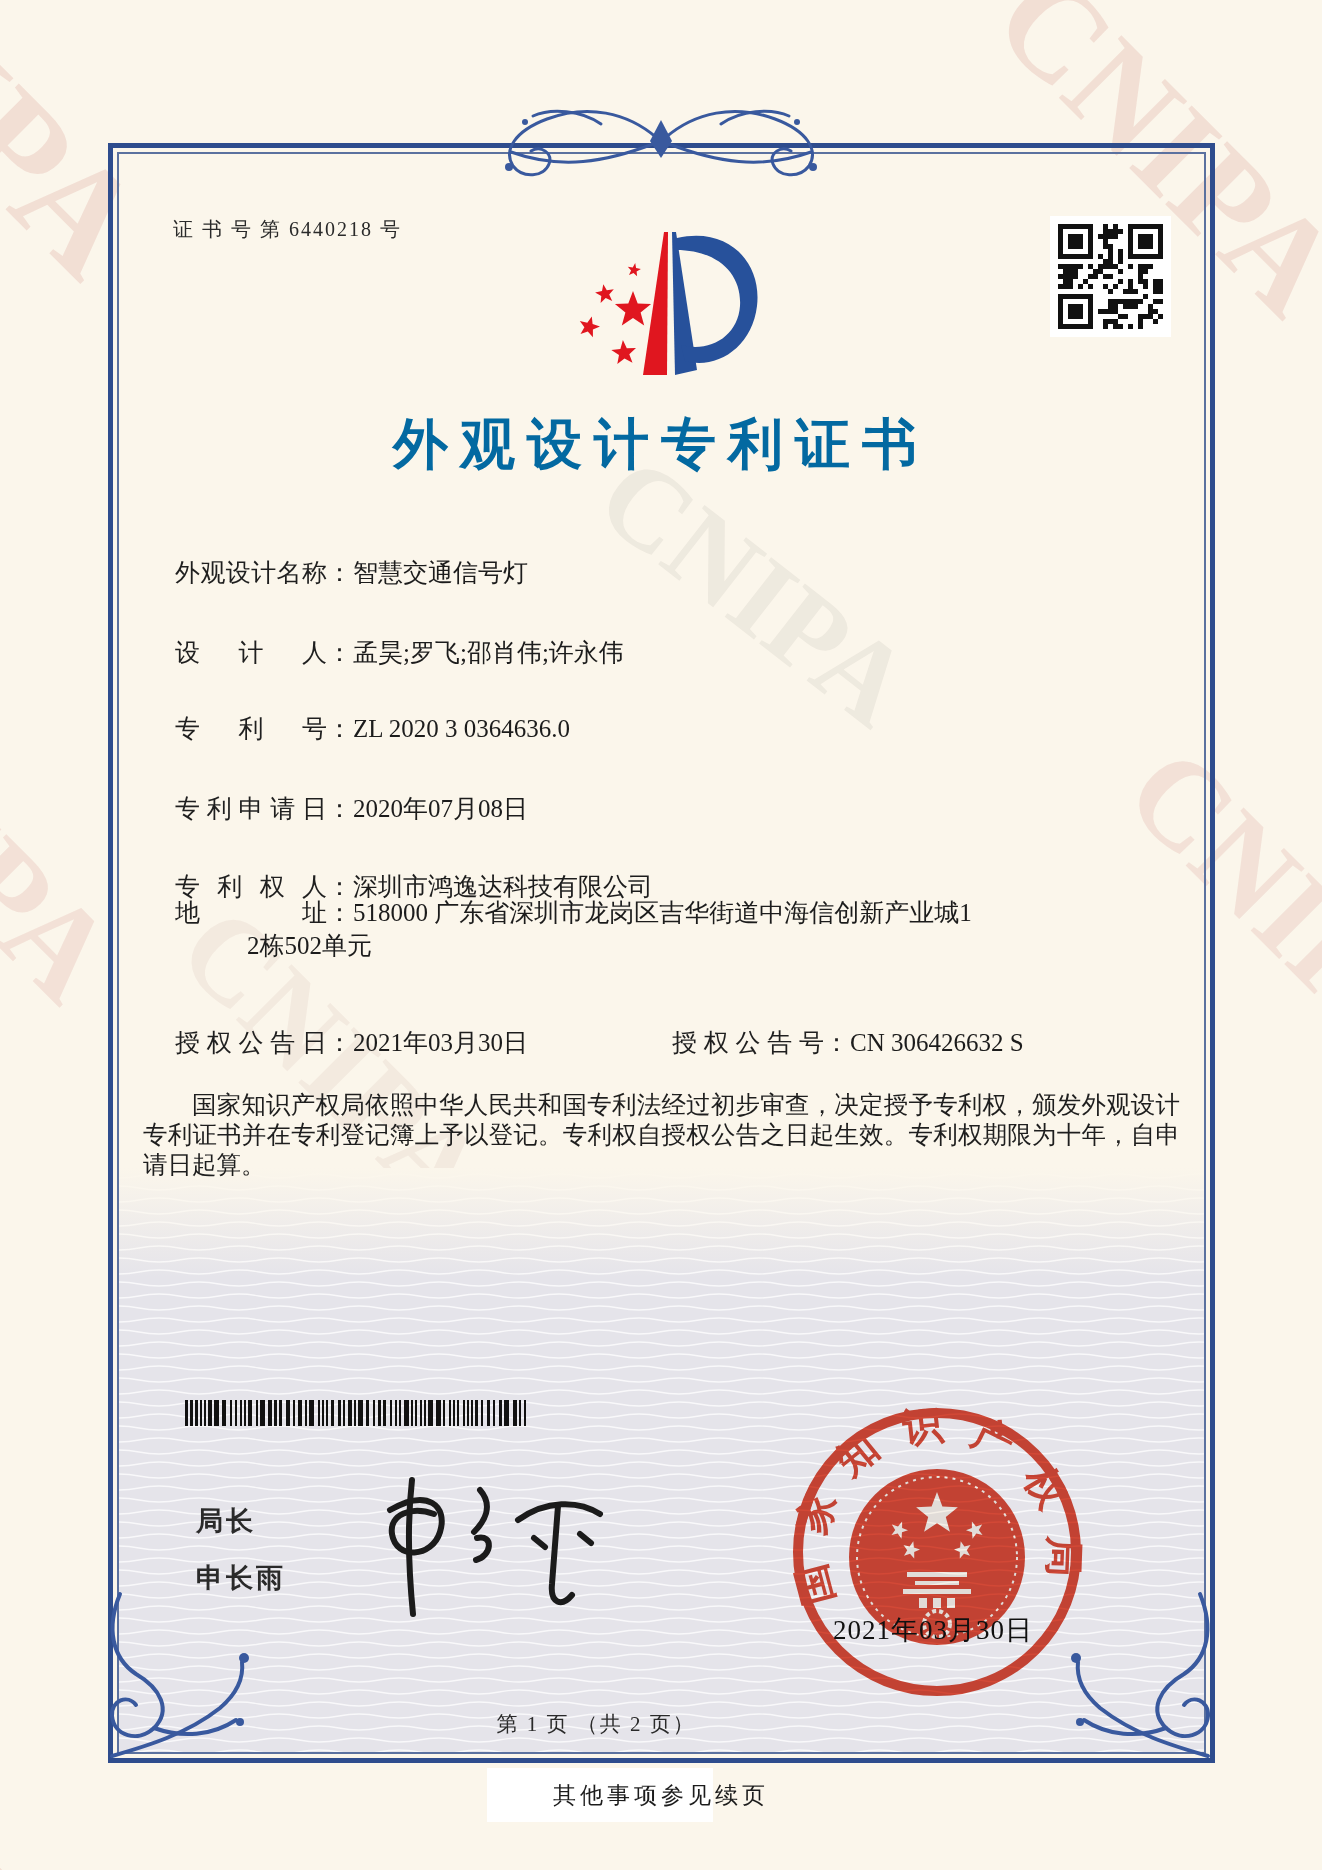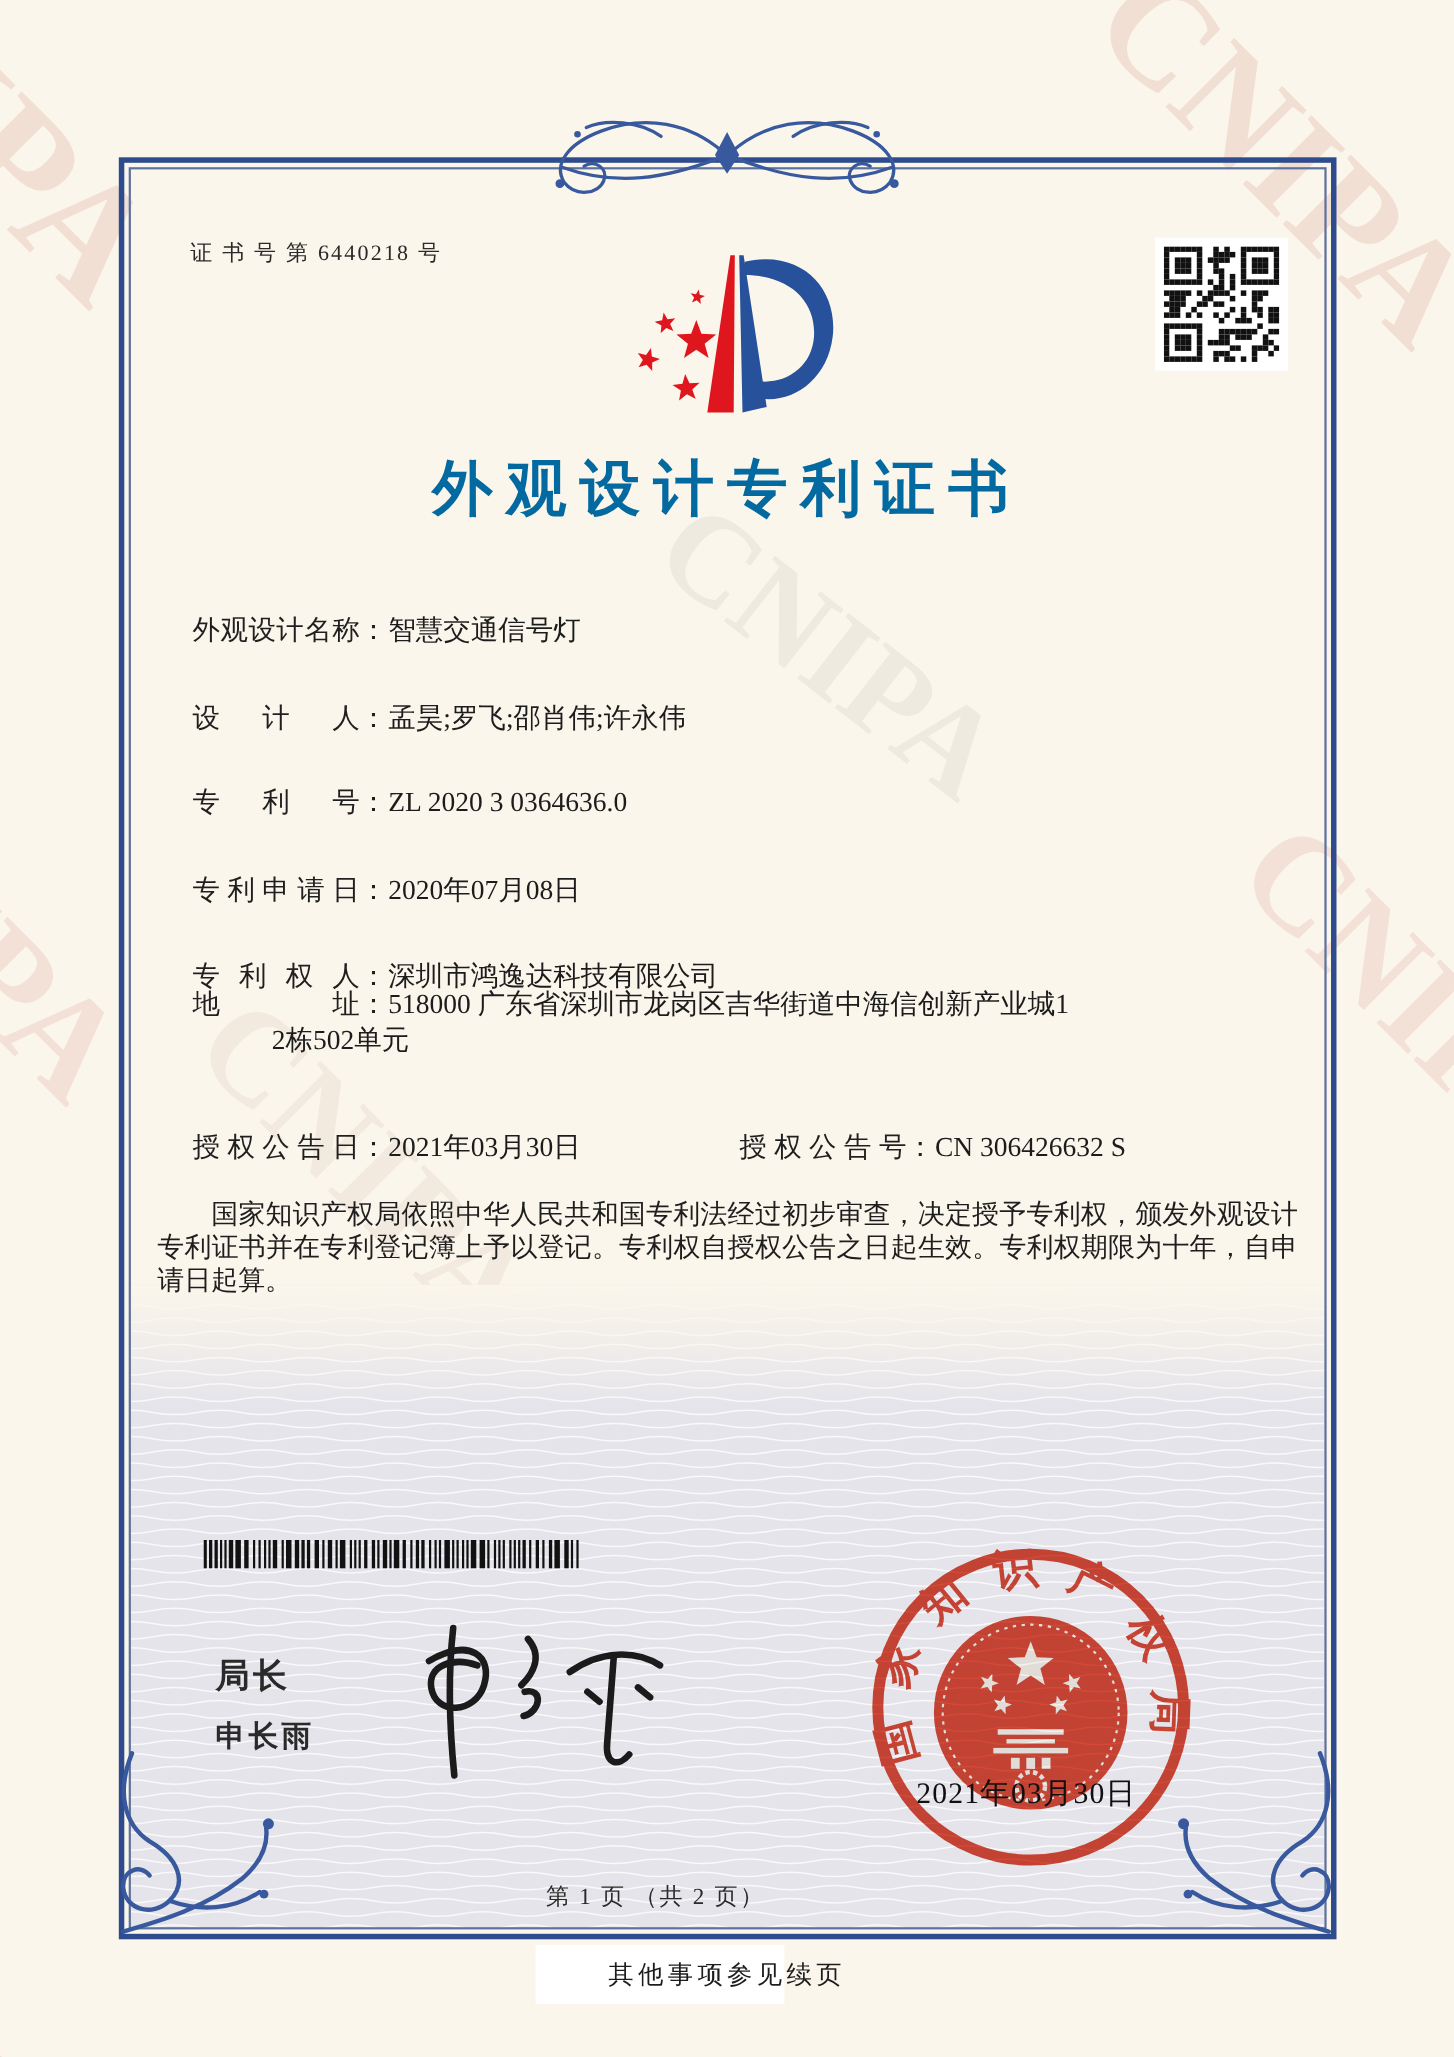--- a/index.html
+++ b/index.html
@@ -36,21 +36,21 @@
          color:#1e1e1e;text-align:justify;z-index:4;}
   #paras p{margin:0;text-indent:2em;}
 
   #qr-wrap{left:1050px;top:216px;width:121px;height:121px;background:#fff;padding:0;z-index:4;}
   #qr-wrap svg{position:absolute;left:8px;top:8px;}
 
   #logo{left:558px;top:198px;z-index:4;}
 
   #barcode-wrap{left:185px;top:1400px;z-index:4;}
 
-  #sig-title{left:196px;top:1503px;font-size:31px;font-family:"Liberation Sans","DejaVu Sans",sans-serif;
+  #sig-title{left:196px;top:1503px;font-size:27px;font-family:"Liberation Sans","DejaVu Sans",sans-serif;
              font-weight:600;color:#2a2a2a;z-index:4;letter-spacing:3px;}
   #sig-name{left:196px;top:1560px;font-size:27px;font-family:"Liberation Sans","DejaVu Sans",sans-serif;
             font-weight:600;color:#2a2a2a;z-index:4;letter-spacing:3px;}
   #signature{left:350px;top:1462px;z-index:4;}
 
   #seal{left:787px;top:1402px;z-index:5;mix-blend-mode:multiply;opacity:.95;}
   #seal-date{left:833px;top:1612px;font-size:27px;letter-spacing:1px;color:#101010;z-index:6;}
 
   #page-indicator{left:446px;top:1710px;width:300px;text-align:center;font-size:21px;
                   letter-spacing:2px;color:#2a2a2a;z-index:4;}

